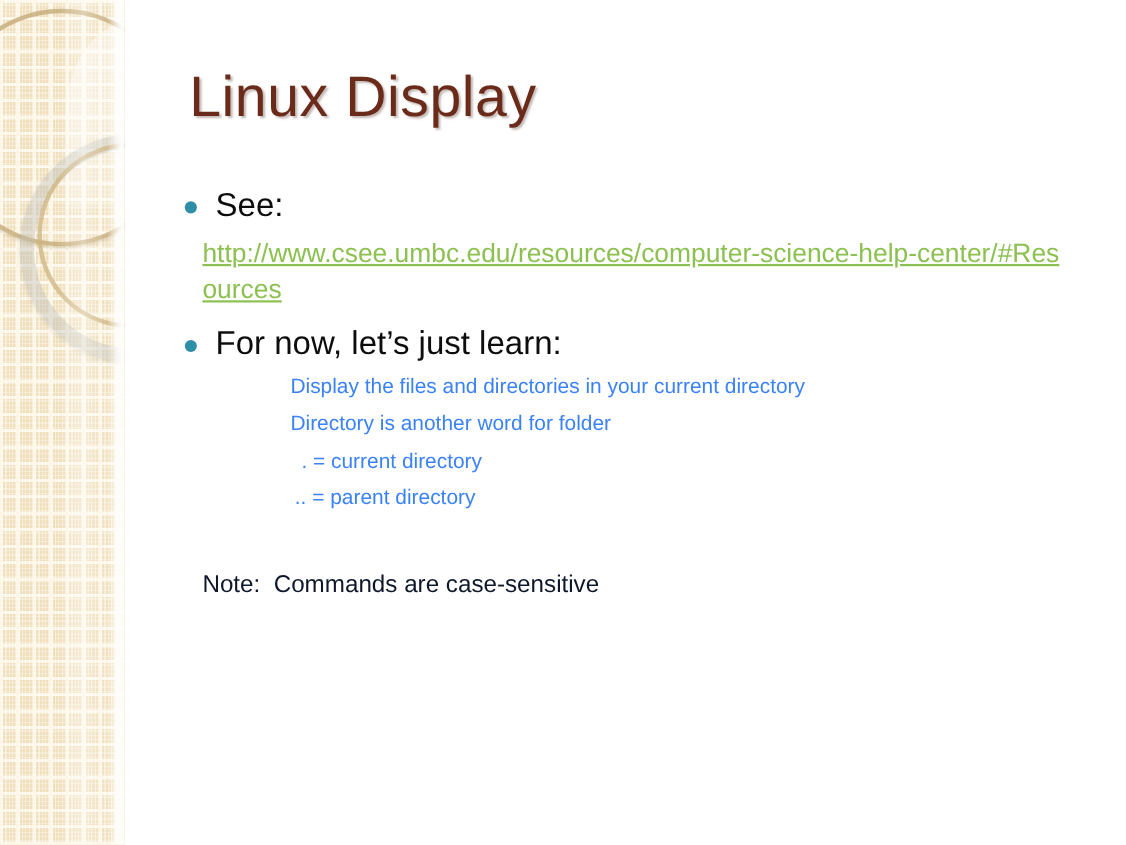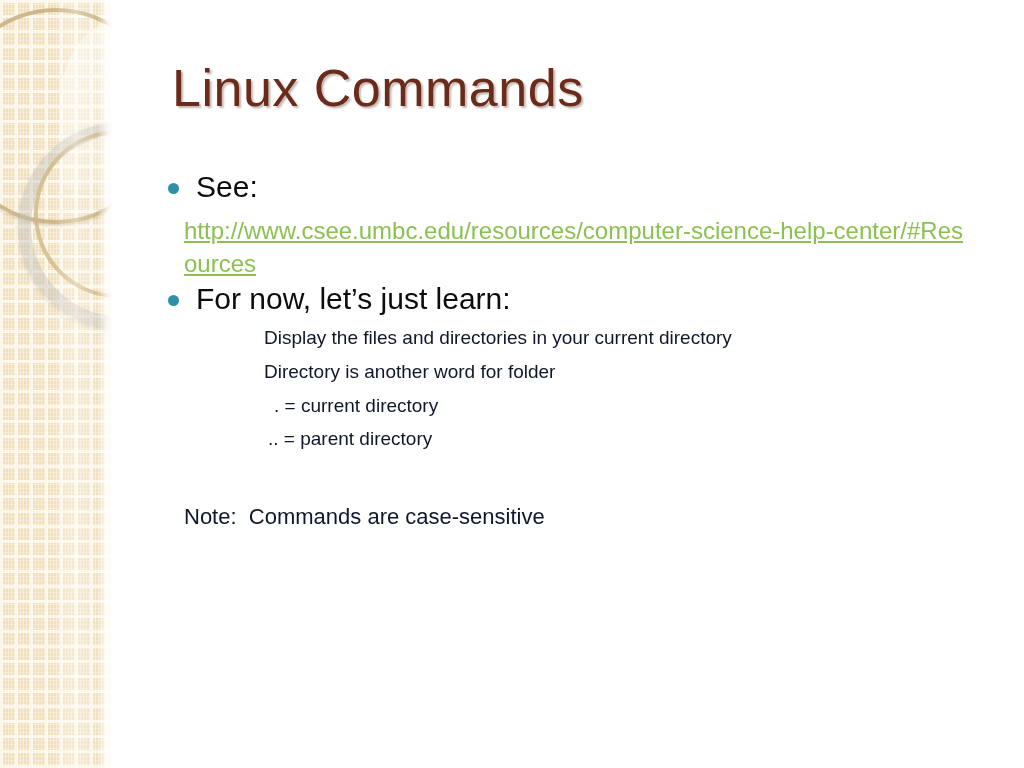--- a/index.html
+++ b/index.html
@@ -146,20 +146,21 @@
     height: 11px;
     border-radius: 50%;
     background: #2F8FA8;
   }
 
   .link-block {
     padding-left: 28px;
     font-size: 24px;
     line-height: 1.38;
     margin-top: 8px;
+    margin-bottom: 14px;
     width: 790px;
   }
   .link {
     color: #8CC152;
     text-decoration: underline;
     word-break: break-all;
     cursor: pointer;
   }
 
   .lvl2 {
@@ -176,21 +177,21 @@
     top: 11px;
     width: 7px;
     height: 7px;
     border-radius: 50%;
     background: #F0A92A;
   }
 
   .lvl3 {
     padding-left: 108px;
     font-size: 19px;
-    color: #0f172a;
+    color: #3b82f6;
     line-height: 1.3;
     margin-top: 9px;
   }
   .lvl3.indent-more { padding-left: 112px; }
   .lvl3.indent-most { padding-left: 118px; }
 
   .note {
     padding-left: 28px;
     font-size: 22px;
     color: #0f172a;
@@ -205,21 +206,21 @@
 
   <div class="left-band">
     <div class="ring ring-glow"></div>
     <div class="ring ring-thin"></div>
     <div class="ring ring-thick"></div>
     <div class="ring ring-mid"></div>
     <div class="band-streak"></div>
     <div class="band-fade"></div>
   </div>
 
-  <div class="title">Linux Commands</div>
+  <div class="title">Linux Display</div>
 
   <div class="content">
 
     <div class="lvl1">
       <span class="dot"></span>
       <span>See:</span>
     </div>
 
     <div class="link-block">
       <a class="link">http://www.csee.umbc.edu/resources/computer-science-help-center/#Resources</a>

